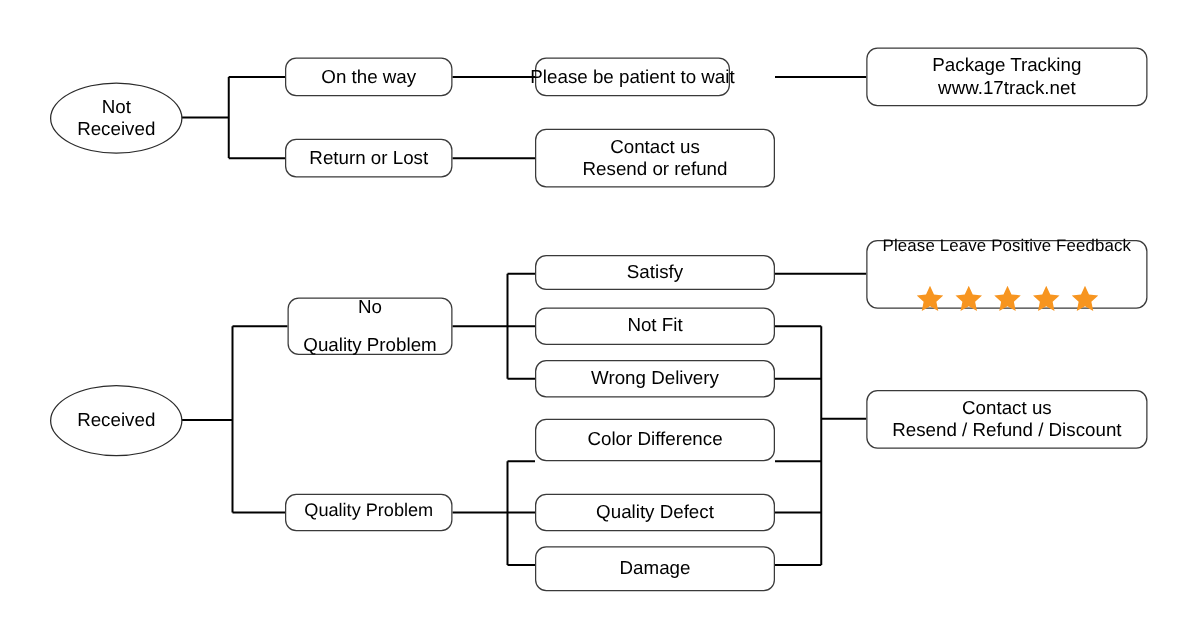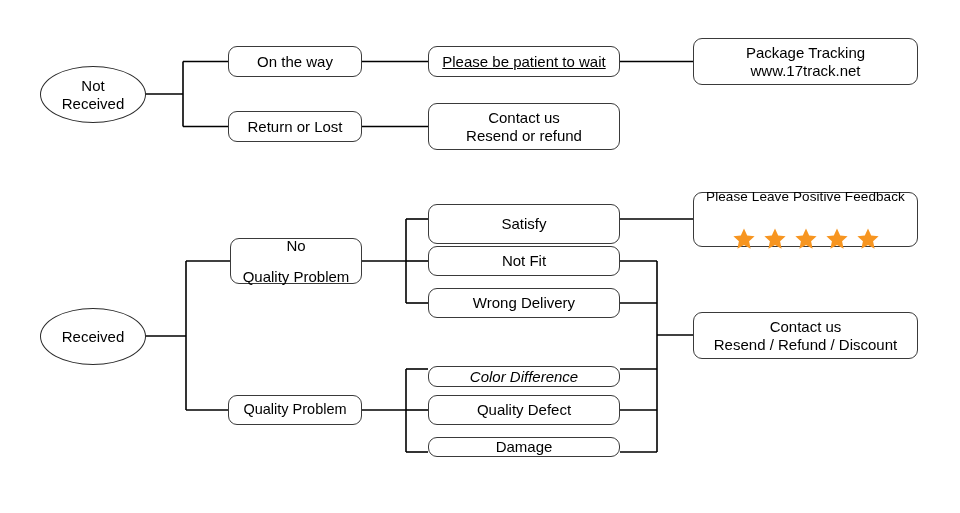--- a/index.html
+++ b/index.html
@@ -139,21 +139,21 @@
   </div>
 
   <div class="node rounded t15" style="left:228px; top:46px; width:134px; height:31px;justify-content:center;">
     <span class="line">On the way</span>
   </div>
 
   <div class="node rounded t15" style="left:228px; top:111px; width:134px; height:31px;">
     <span class="line">Return or Lost</span>
   </div>
 
-  <div class="node rounded t15" style="left:428px; top:46px; width:192px; height:31px;text-decoration:underline;">
+  <div class="node rounded t15" style="left:428px; top:46px; width:156px; height:31px;">
     <span class="line">Please be patient to wait</span>
   </div>
 
   <div class="node rounded t15" style="left:693px; top:38px; width:225px; height:47px;">
     <span class="line">Package Tracking</span>
     <span class="line">www.17track.net</span>
   </div>
 
   <div class="node rounded t15" style="left:428px; top:103px; width:192px; height:47px;">
     <span class="line">Contact us</span>
@@ -166,41 +166,41 @@
 
   <div class="node rounded t15" style="left:230px; top:238px; width:132px; height:46px;gap:13px;">
     <span class="line">No</span>
     <span class="line">Quality Problem</span>
   </div>
 
   <div class="node rounded t14" style="left:228px; top:395px; width:134px; height:30px;">
     <span class="line">Quality Problem</span>
   </div>
 
-  <div class="node rounded t15" style="left:428px; top:204px; width:192px; height:40px;">
+  <div class="node rounded t15" style="left:428px; top:204px; width:192px; height:28px;">
     <span class="line">Satisfy</span>
   </div>
 
   <div class="node rounded t15" style="left:428px; top:246px; width:192px; height:30px;text-align:center;">
     <span class="line">Not Fit</span>
   </div>
 
   <div class="node rounded t15" style="left:428px; top:288px; width:192px; height:30px;">
     <span class="line">Wrong Delivery</span>
   </div>
 
-  <div class="node rounded t15" style="left:428px; top:366px; width:192px; height:21px;font-style:italic;">
+  <div class="node rounded t15" style="left:428px; top:335px; width:192px; height:34px;">
     <span class="line">Color Difference</span>
   </div>
 
   <div class="node rounded t15" style="left:428px; top:395px; width:192px; height:30px;">
     <span class="line">Quality Defect</span>
   </div>
 
-  <div class="node rounded t15" style="left:428px; top:437px; width:192px; height:20px;">
+  <div class="node rounded t15" style="left:428px; top:437px; width:192px; height:36px;">
     <span class="line">Damage</span>
   </div>
 
   <div class="node rounded" style="left:693px; top:192px; width:225px; height:55px;gap:20px;">
     <span class="line fb-title">Please Leave Positive Feedback</span>
     <span class="stars" id="star-row">
         <svg class="star" viewBox="0 0 24 24">
           <path d="M12 1.6 L15.2 8.5 L22.6 9.3 L17.1 14.3 L18.6 21.7 L12 18.0 L5.4 21.7 L6.9 14.3 L1.4 9.3 L8.8 8.5 Z" fill="#F79520"></path>
         </svg>
         <svg class="star" viewBox="0 0 24 24">

